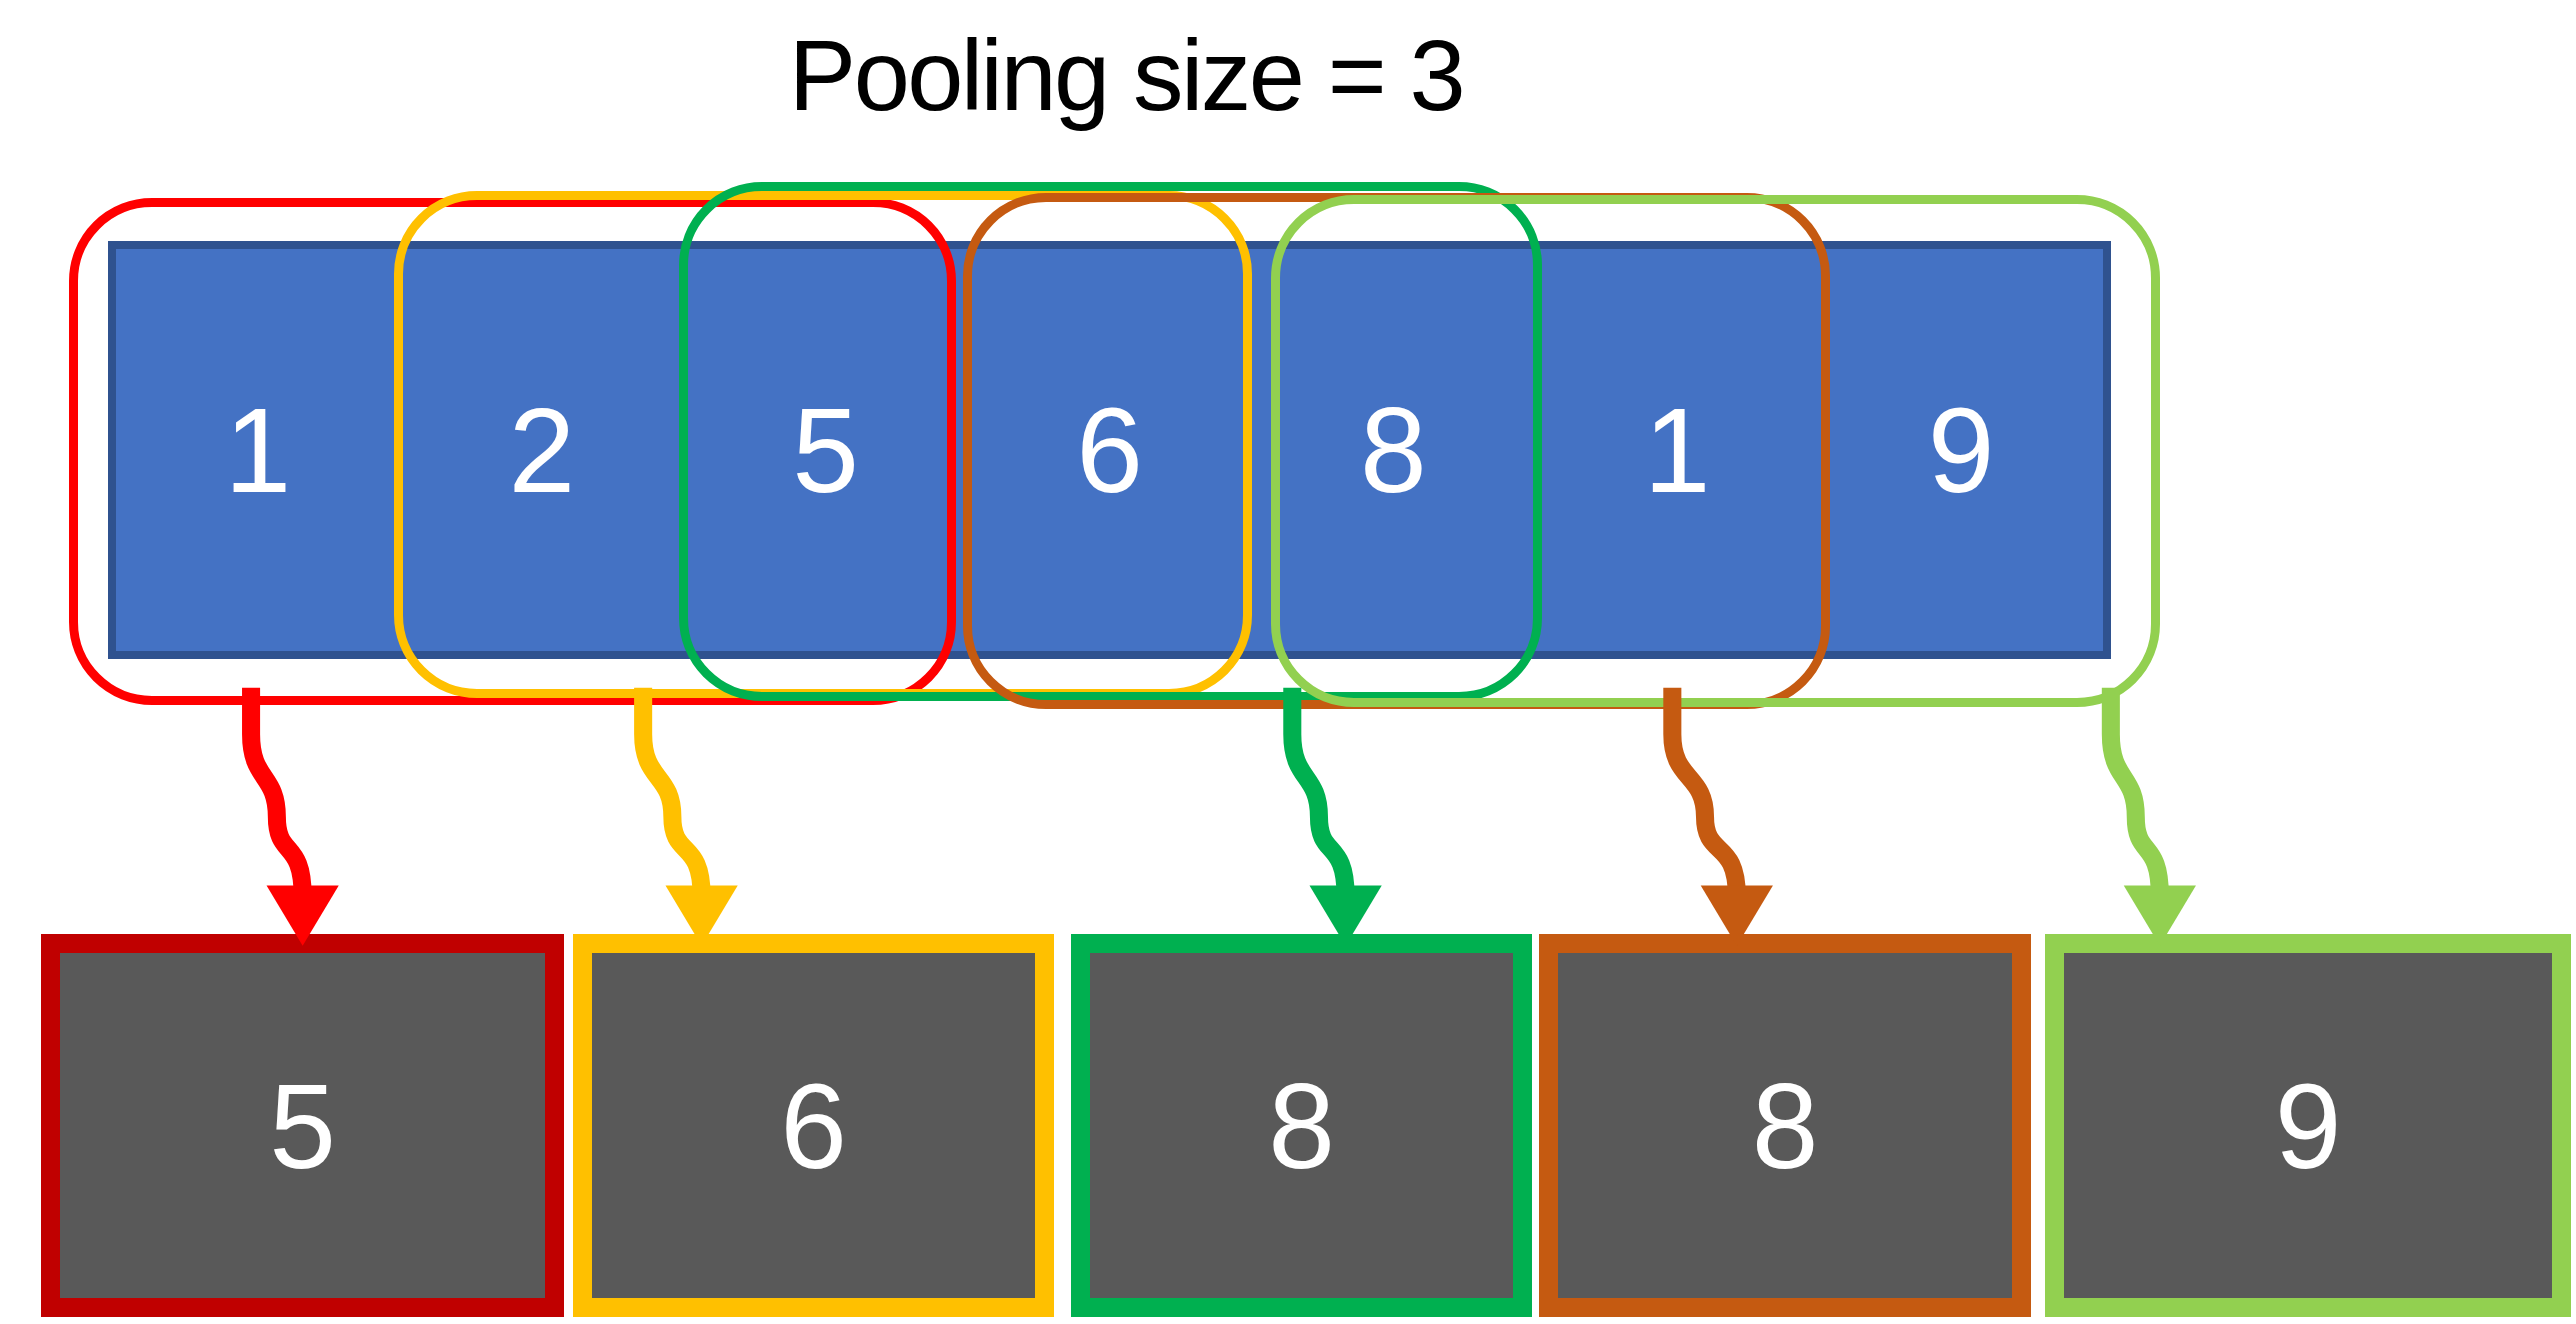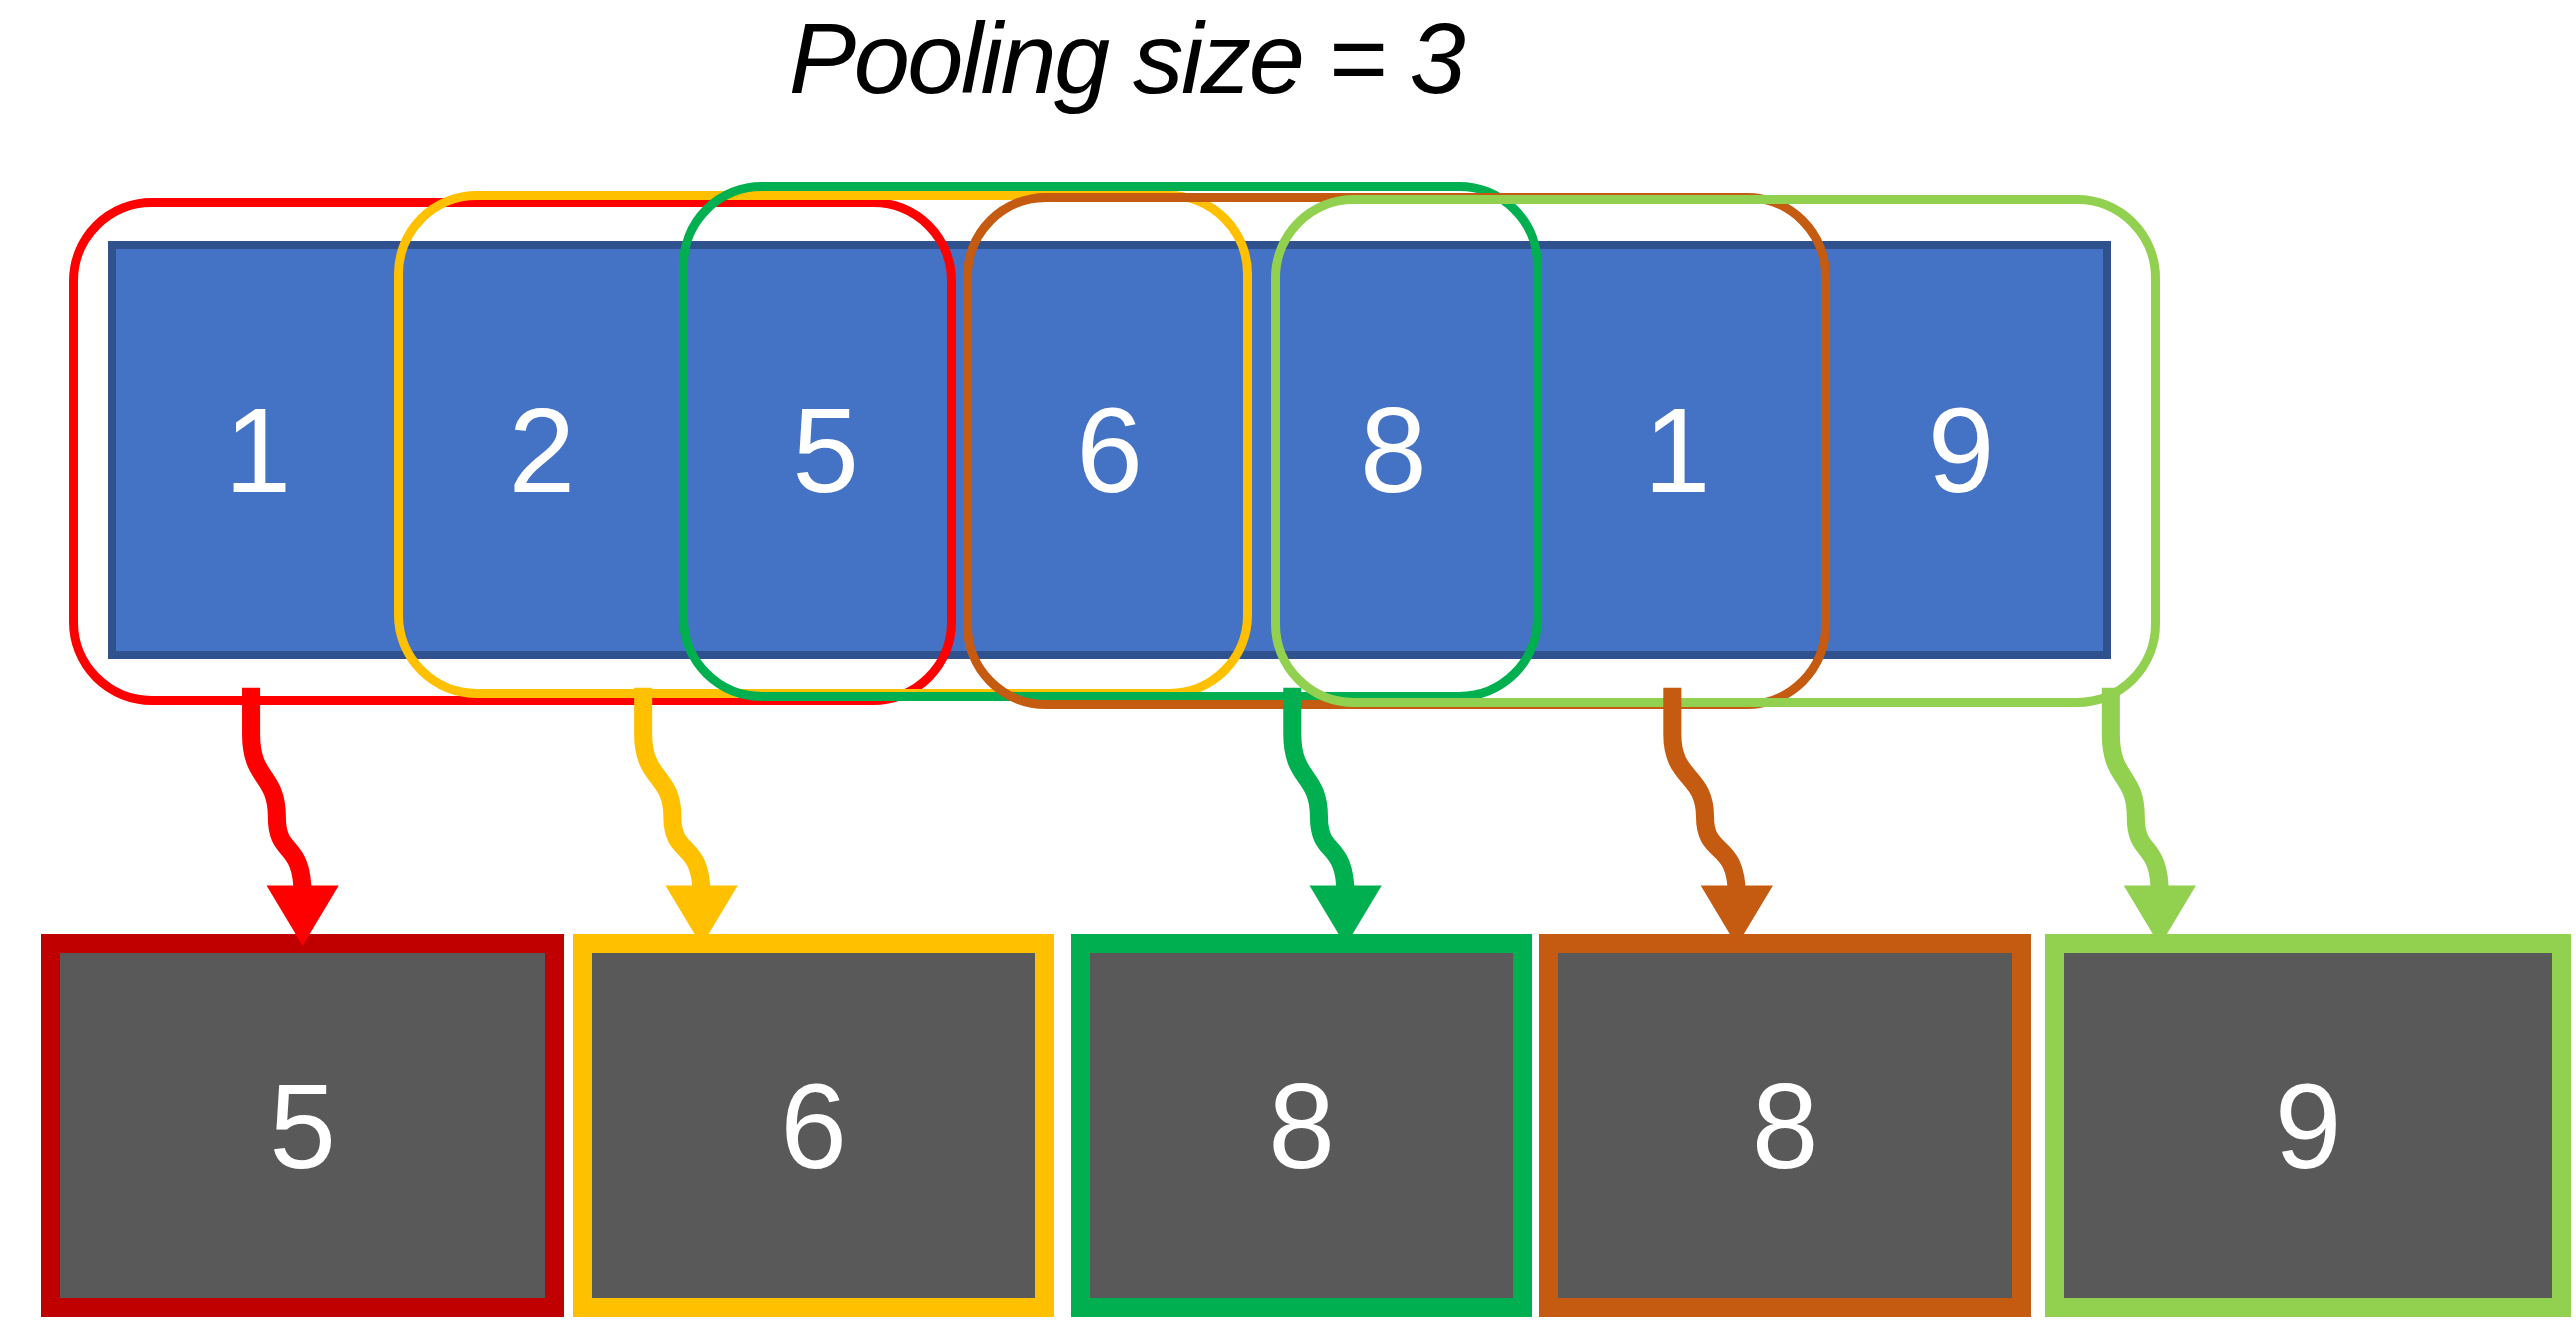--- a/index.html
+++ b/index.html
@@ -12,28 +12,27 @@
     width: 2576px;
     height: 1325px;
     background: var(--c-background, #FFFFFF);
     font-family: "Liberation Sans", "DejaVu Sans", sans-serif;
     overflow: hidden;
   }
 
   
   .title {
     position: absolute;
-    top: 1px;
+    top: 18px;
     left: 1126px;
     transform: translateX(-50%);
     font-size: 101px;
     letter-spacing: -2.6px;
     color: var(--c-black, #000000);
     white-space: nowrap;
-    font-style: italic;
   }
 
   
   .input-row {
     position: absolute;
     left: 108px;
     top: 241px;
     width: 2003px;
     height: 418px;
     box-sizing: border-box;

